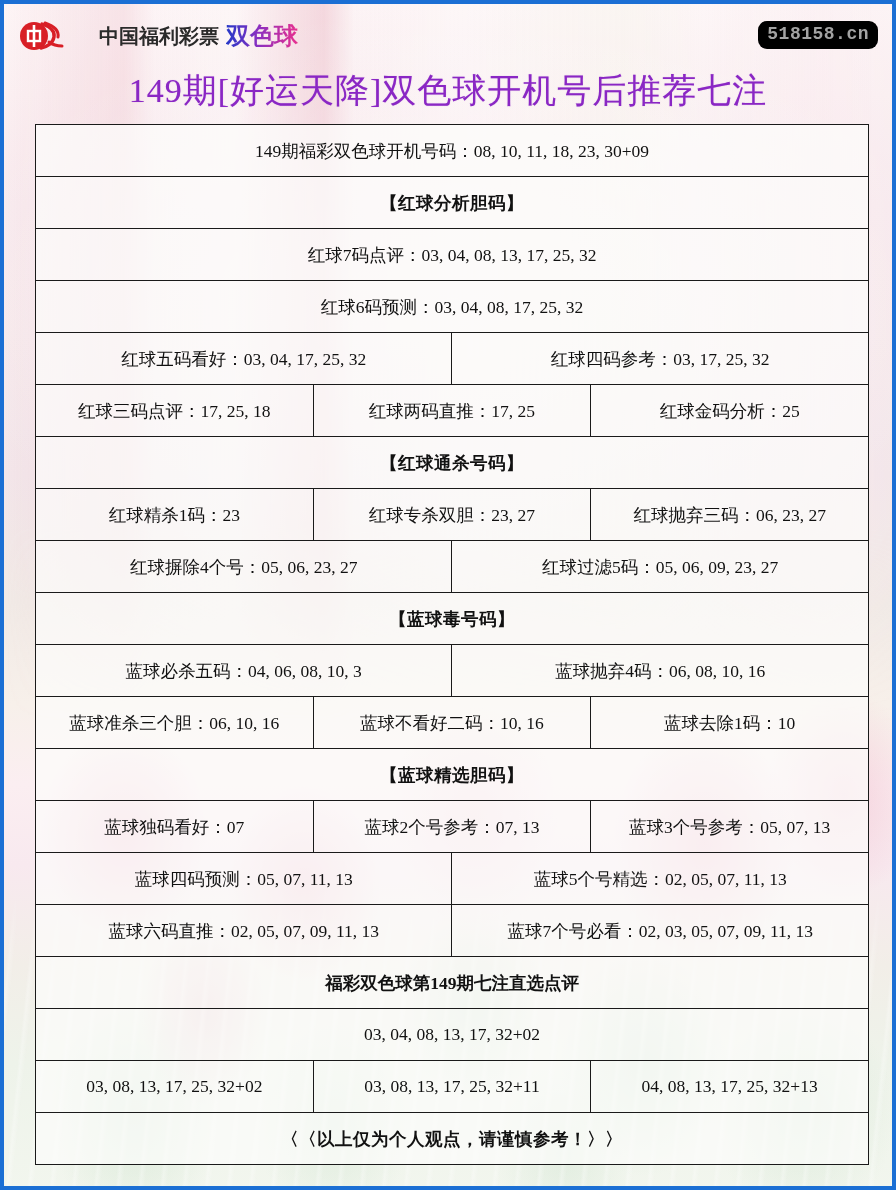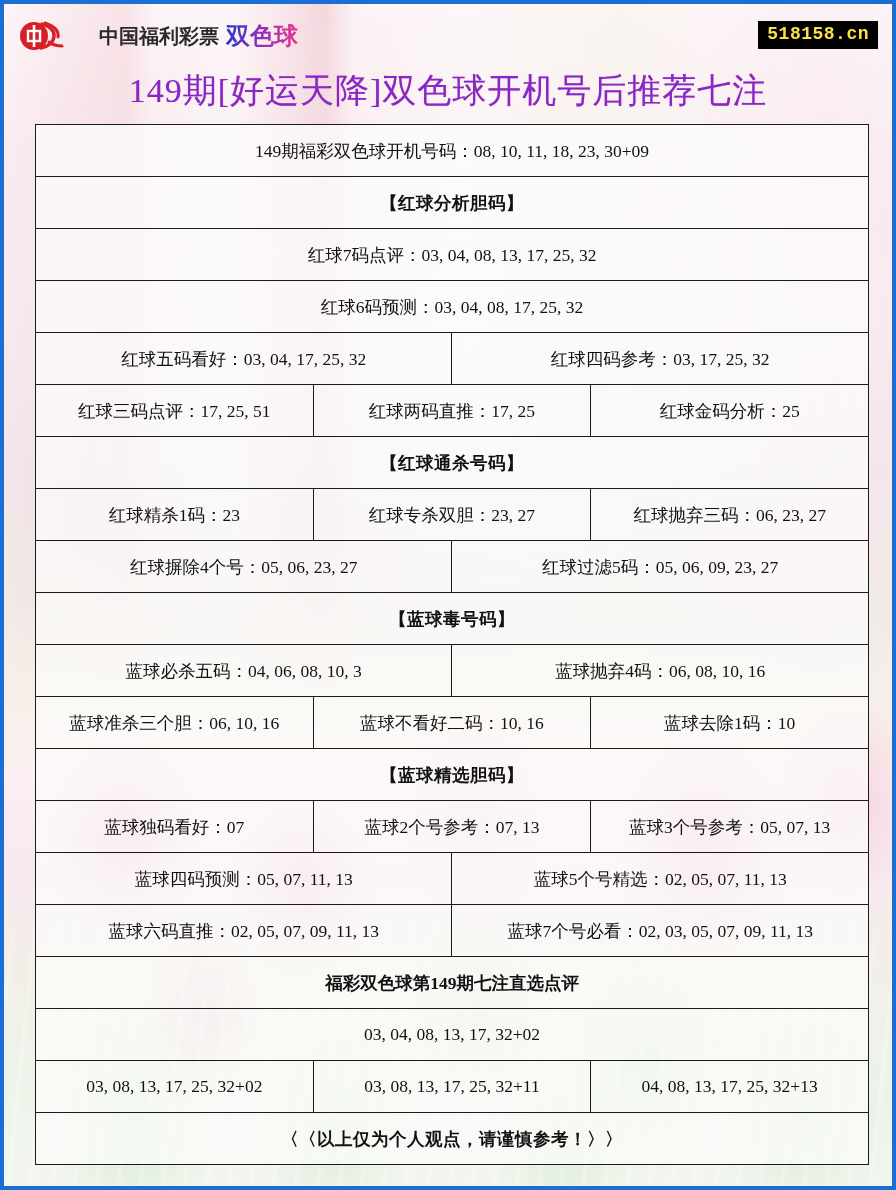--- a/index.html
+++ b/index.html
@@ -129,27 +129,28 @@
     background: linear-gradient(90deg, #2538c8 0%, #8b2fc0 45%, #e8308f 100%);
     -webkit-background-clip: text;
     background-clip: text;
     color: transparent;
   }
   .site-badge {
     position: absolute;
     right: 14px;
     top: 17px;
     background: #000000;
-    color: #fde047;
+    color: #a3a3a3;
     font-family: "Liberation Mono", monospace;
     font-weight: bold;
     font-size: 18px;
     padding: 3px 9px 4px 9px;
     letter-spacing: 0.5px;
     line-height: 1.15;
+    border-radius: 9px;
   }
 
   
   .page-title {
     position: relative;
     z-index: 2;
     text-align: center;
     font-size: 34px;
     font-weight: normal;
     color: #8a27c4;
@@ -245,21 +246,21 @@
             <td class="headline" colspan="6">红球7码点评：03, 04, 08, 13, 17, 25, 32</td>
           </tr>
           <tr>
             <td class="headline" colspan="6">红球6码预测：03, 04, 08, 17, 25, 32</td>
           </tr>
           <tr>
             <td colspan="3">红球五码看好：03, 04, 17, 25, 32</td>
             <td colspan="3">红球四码参考：03, 17, 25, 32</td>
           </tr>
           <tr>
-            <td colspan="2">红球三码点评：17, 25, 51</td>
+            <td colspan="2">红球三码点评：17, 25, 18</td>
             <td colspan="2">红球两码直推：17, 25</td>
             <td colspan="2">红球金码分析：25</td>
           </tr>
           <tr>
             <td class="section" colspan="6">【红球通杀号码】</td>
           </tr>
           <tr>
             <td colspan="2">红球精杀1码：23</td>
             <td colspan="2">红球专杀双胆：23, 27</td>
             <td colspan="2">红球抛弃三码：06, 23, 27</td>

